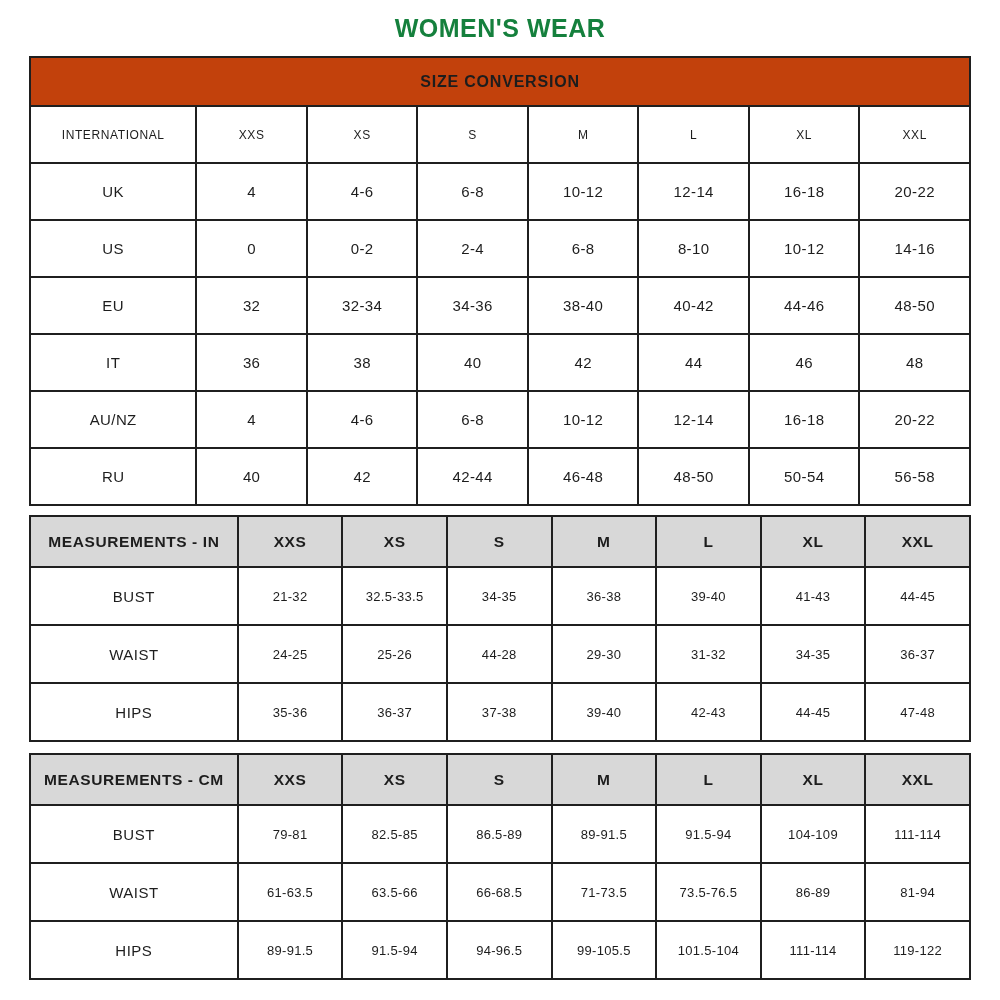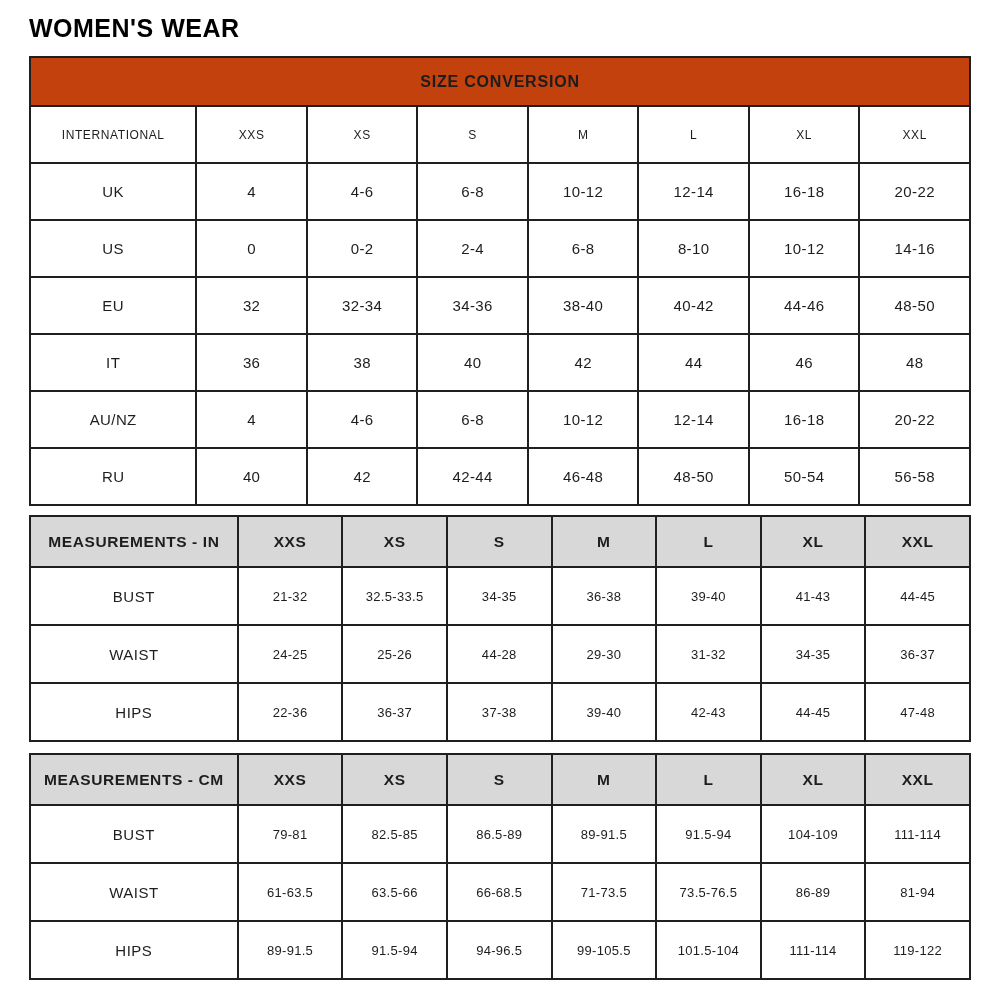--- a/index.html
+++ b/index.html
@@ -12,24 +12,25 @@
   }
   .page {
     width: 1000px;
     height: 1000px;
     margin: 0 auto;
     padding: 6px 29px 14px 29px;
     background: #ffffff;
   }
   h1.page-title {
     margin: 8px 0 13px 0;
+    text-align: center;
     font-size: 25px;
     font-weight: 700;
     letter-spacing: 0.5px;
-    color: #000000;
+    color: #15803d;
   }
   table.szt {
     width: 100%;
     border-collapse: collapse;
     table-layout: fixed;
     border: 2.5px solid #1f1f1f;
   }
   table.szt td {
     border: 2px solid #1f1f1f;
     text-align: center;
@@ -196,21 +197,21 @@
       <td>24-25</td>
       <td>25-26</td>
       <td>44-28</td>
       <td>29-30</td>
       <td>31-32</td>
       <td>34-35</td>
       <td>36-37</td>
     </tr>
     <tr>
       <td class="rowlbl">HIPS</td>
-      <td>22-36</td>
+      <td>35-36</td>
       <td>36-37</td>
       <td>37-38</td>
       <td>39-40</td>
       <td>42-43</td>
       <td>44-45</td>
       <td>47-48</td>
     </tr>
   </tbody>
     </table>
 

